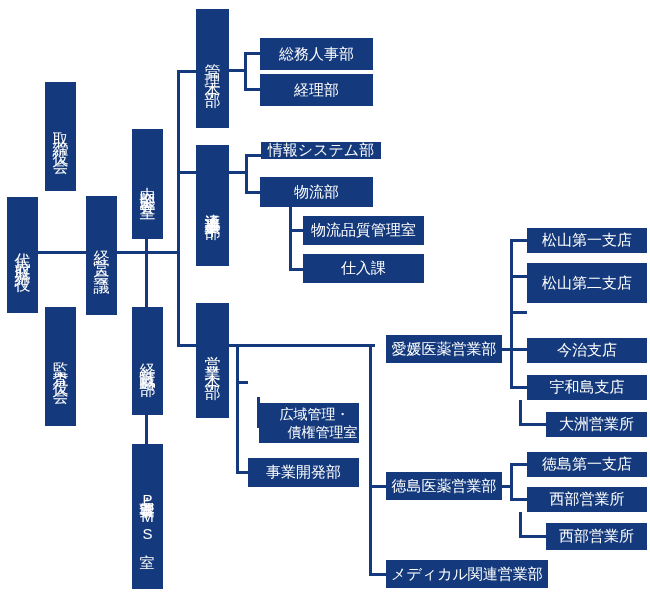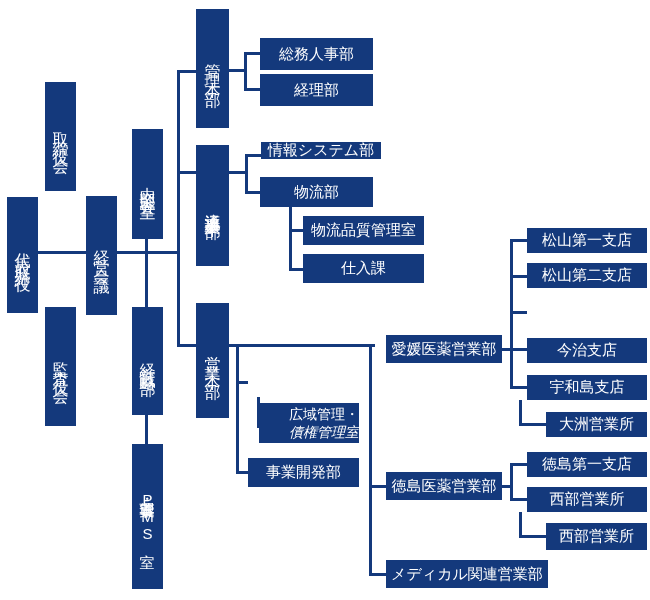--- a/index.html
+++ b/index.html
@@ -30,23 +30,23 @@
   
   .wrap::before{content:"";position:absolute;background:var(--shadow,#000);z-index:-1;}
   .w-info::before{left:-10px;right:-8px;top:3px;bottom:-4px;}
   .w-quality::before{left:-13px;right:-16px;top:2px;bottom:-5px;}
   .w-wide::before{left:-12px;right:-11px;top:-3px;bottom:-3px;}
   .w-pref::before{left:-14px;right:-11px;top:-3px;bottom:-1px;}
   .w-medical::before{left:-20px;right:-22px;top:2px;bottom:-2px;}
   .w-pms::before{left:3px;right:3px;top:-10px;bottom:-11px;}
   .w-office::before{content:"";position:absolute;left:-6px;width:6px;top:0;bottom:0;
     background:var(--shadow,#000);z-index:-1;}
-  .twoline{flex-direction:column;align-items:flex-end;justify-content:center;font-size:14px;line-height:18px;}
+  .twoline{flex-direction:column;align-items:center;justify-content:center;font-size:14px;line-height:18px;}
   .twoline .l1{padding-left:11px;}
-  .twoline .l2{padding-left:27px;font-style:italic;}
+  .twoline .l2{padding-left:27px;}
 </style>
 </head>
 <body>
 
 <div id="stage">
 
   <div class="line" style="left:38px;top:251px;width:48px;height:3px"></div>
   <div class="line" style="left:117px;top:251px;width:63px;height:3px"></div>
   <div class="line" style="left:177px;top:70px;width:22px;height:3px"></div>
   <div class="line" style="left:177px;top:171px;width:22px;height:3px"></div>
@@ -146,21 +146,21 @@
     </div>
   <div class="node hbox sb" style="left:248px;top:458px;width:111px;height:29px">
       <span>事業開発部</span>
     </div>
   <div class="node hbox wrap w-pref" style="left:386px;top:335px;width:116px;height:28px">
       <span>愛媛医薬営業部</span>
     </div>
   <div class="node hbox sb sr" style="left:527px;top:228px;width:120px;height:25px">
       <span>松山第一支店</span>
     </div>
-  <div class="node hbox sb sr" style="left:527px;top:263px;width:120px;height:25px">
+  <div class="node hbox sb sr" style="left:527px;top:263px;width:120px;height:40px">
       <span>松山第二支店</span>
     </div>
   <div class="node hbox sb sr" style="left:527px;top:338px;width:120px;height:25px">
       <span>今治支店</span>
     </div>
   <div class="node hbox sb sr" style="left:527px;top:375px;width:120px;height:25px">
       <span>宇和島支店</span>
     </div>
   <div class="node hbox sb w-office" style="left:546px;top:412px;width:101px;height:25px">
       <span>大洲営業所</span>

